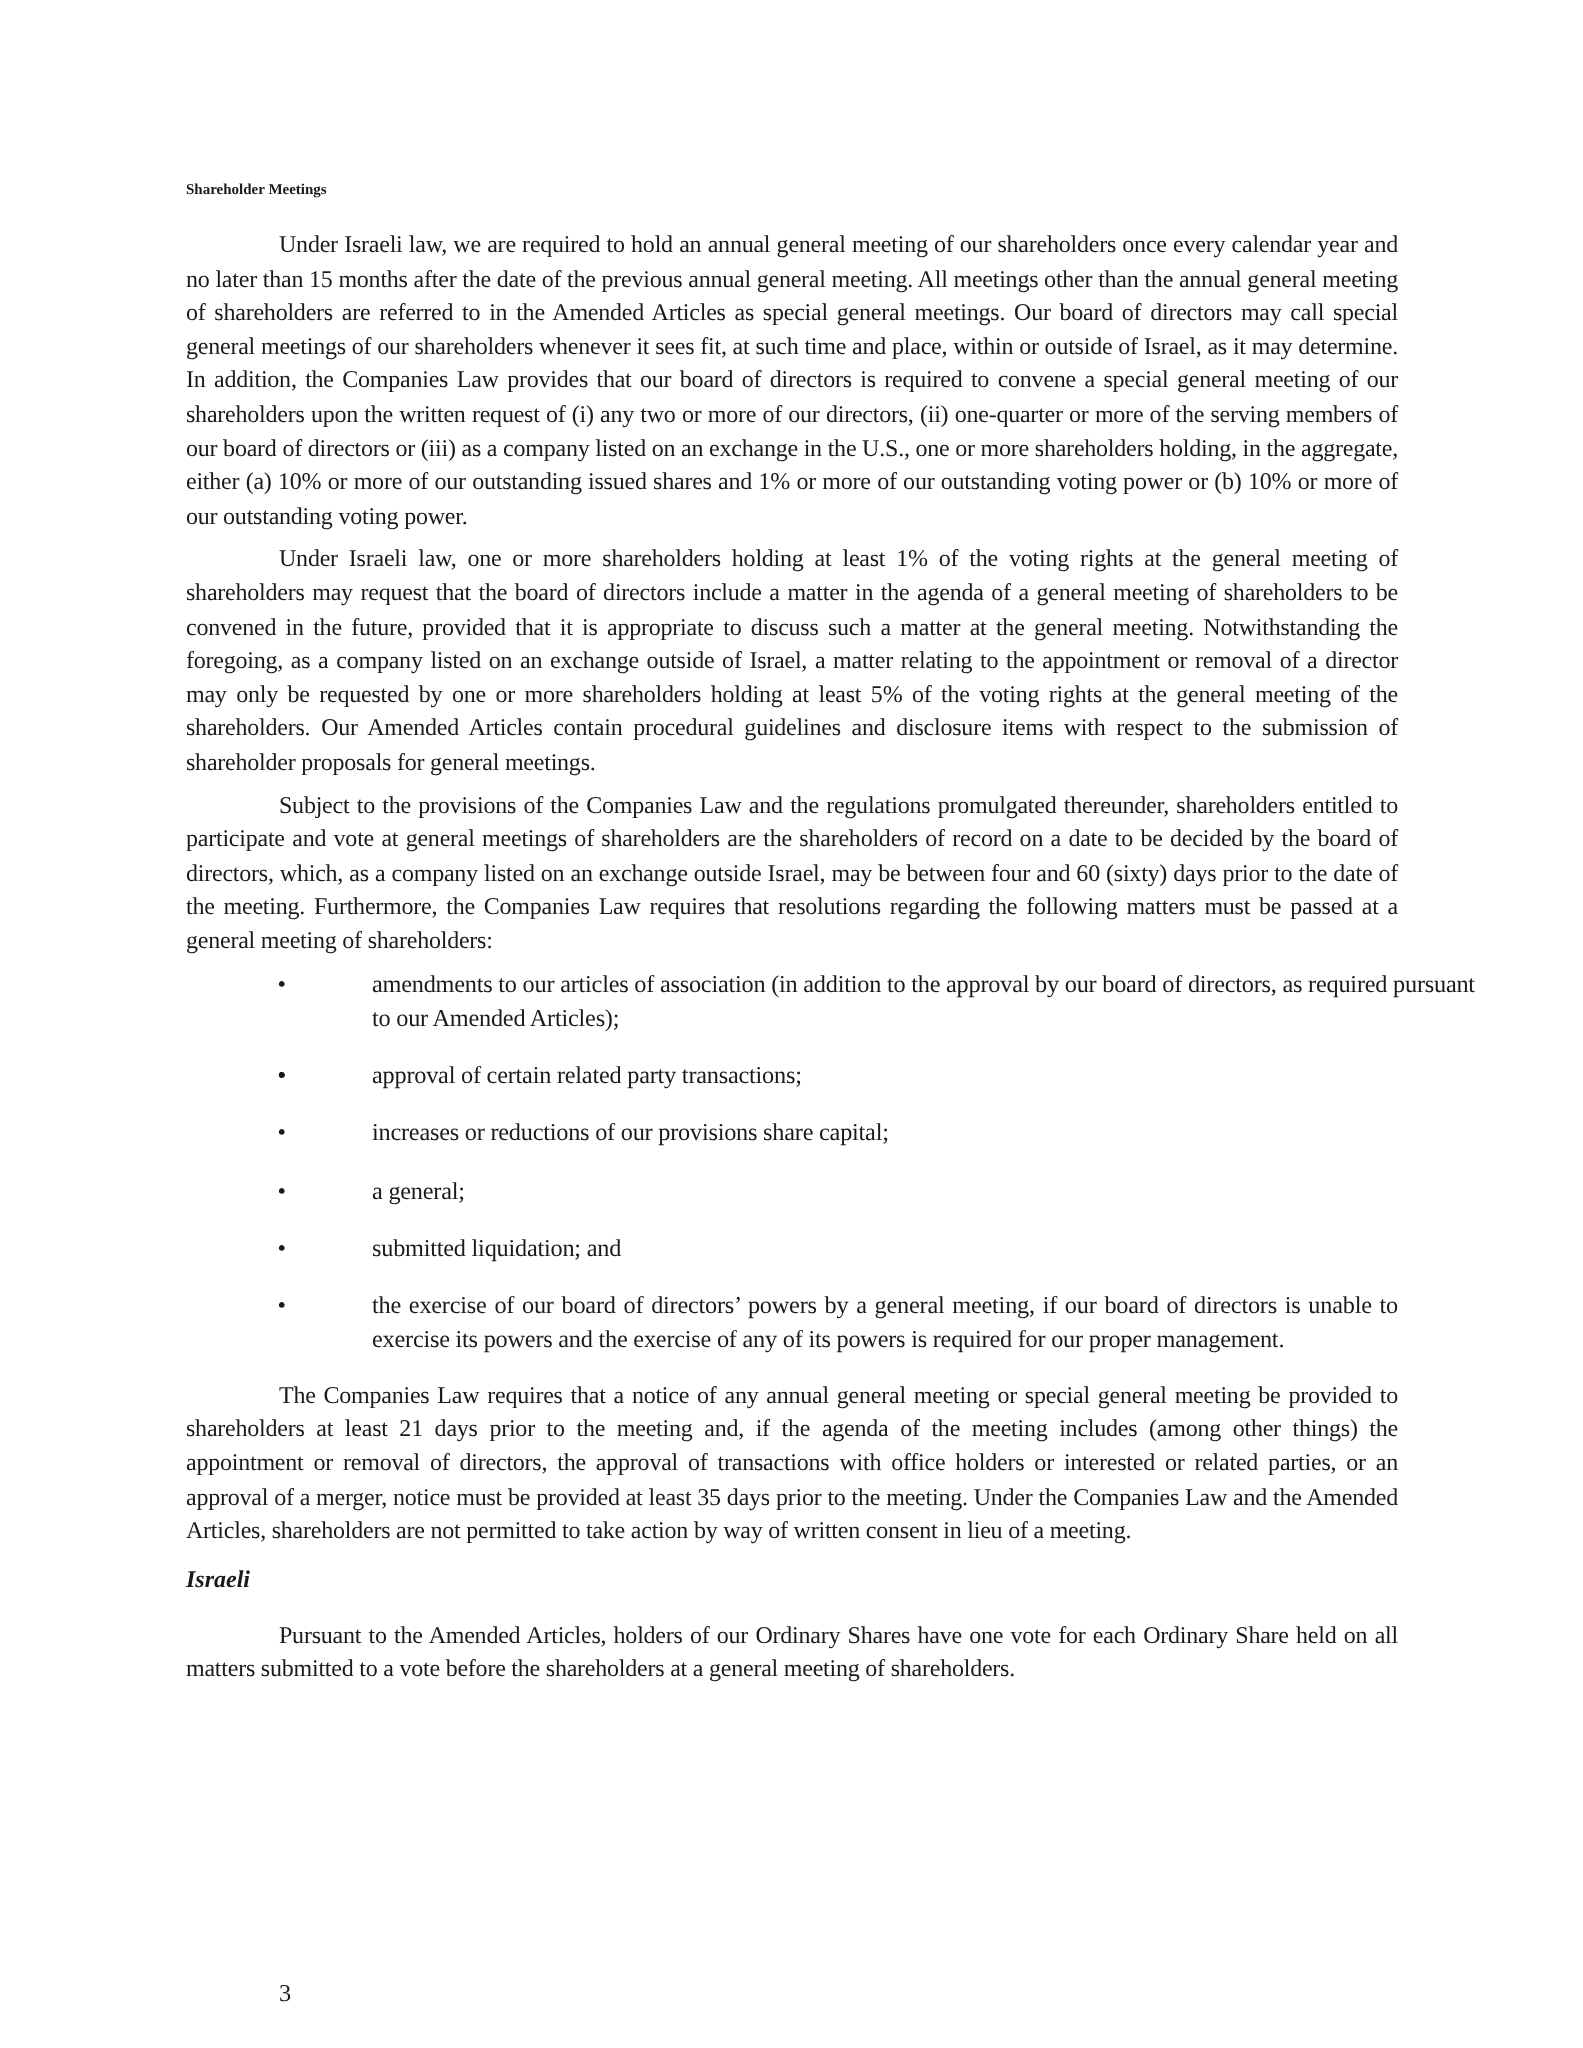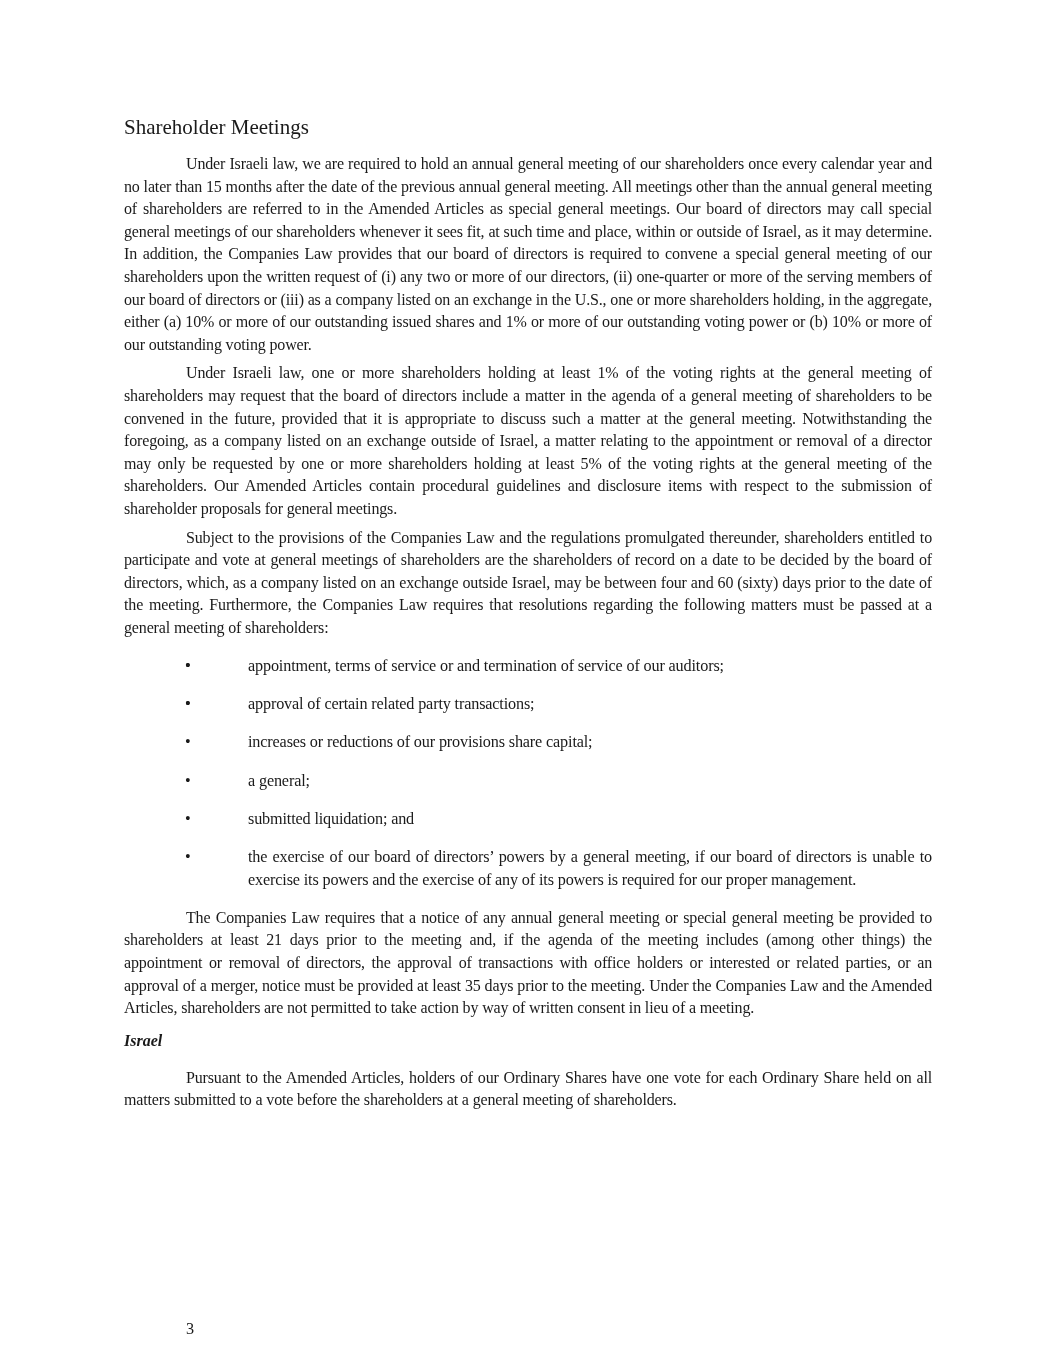--- a/index.html
+++ b/index.html
@@ -3,21 +3,21 @@
 <meta charset="utf-8">
 <style>
   html, body { margin: 0; padding: 0; background: #ffffff; }
   body {
     width: 1055px; height: 1365px; position: relative; overflow: hidden;
     font-family: "Liberation Serif", "DejaVu Serif", serif;
     color: #1a1a1a;
   }
   .page { position: absolute; left: 124px; top: 116px; width: 808px; }
   .heading-bold {
-    font-weight: normal; font-size: 21px; line-height: 22px; margin: 0 0 15px 0;
+    font-weight: bold; font-size: 10px; line-height: 22px; margin: 0 0 15px 0;
   }
   .heading-italic {
     font-weight: bold; font-style: italic; font-size: 16px; line-height: 22px;
     margin: 10px 0 15px 0;
   }
   p.para {
     margin: 0 0 6px 0; font-size: 16px; line-height: 22.6px;
     text-align: justify; text-indent: 62px; letter-spacing: -0.15px;
   }
   ul.bullets { list-style: none; margin: 0 0 8px 0; padding: 0; }
@@ -37,30 +37,30 @@
 <body>
 
 <div class="page">
   <div class="heading-bold">Shareholder Meetings</div>
 
   <p class="para">Under Israeli law, we are required to hold an annual general meeting of our shareholders once every calendar year and no later than 15 months after the date of the previous annual general meeting. All meetings other than the annual general meeting of shareholders are referred to in the Amended Articles as special general meetings. Our board of directors may call special general meetings of our shareholders whenever it sees fit, at such time and place, within or outside of Israel, as it may determine. In addition, the Companies Law provides that our board of directors is required to convene a special general meeting of our shareholders upon the written request of (i) any two or more of our directors, (ii) one-quarter or more of the serving members of our board of directors or (iii) as a company listed on an exchange in the U.S., one or more shareholders holding, in the aggregate, either (a) 10% or more of our outstanding issued shares and 1% or more of our outstanding voting power or (b) 10% or more of our outstanding voting power.</p>
   <p class="para">Under Israeli law, one or more shareholders holding at least 1% of the voting rights at the general meeting of shareholders may request that the board of directors include a matter in the agenda of a general meeting of shareholders to be convened in the future, provided that it is appropriate to discuss such a matter at the general meeting. Notwithstanding the foregoing, as a company listed on an exchange outside of Israel, a matter relating to the appointment or removal of a director may only be requested by one or more shareholders holding at least 5% of the voting rights at the general meeting of the shareholders. Our Amended Articles contain procedural guidelines and disclosure items with respect to the submission of shareholder proposals for general meetings.</p>
   <p class="para">Subject to the provisions of the Companies Law and the regulations promulgated thereunder, shareholders entitled to participate and vote at general meetings of shareholders are the shareholders of record on a date to be decided by the board of directors, which, as a company listed on an exchange outside Israel, may be between four and 60 (sixty) days prior to the date of the meeting. Furthermore, the Companies Law requires that resolutions regarding the following matters must be passed at a general meeting of shareholders:</p>
 
   <ul class="bullets">
-    <li class="wide"><span class="bullet">•</span></li>
-    <li><span class="bullet">•</span><span>appointment, terms of service or and termination of service of our auditors;</span></li>
+    <li class="wide"><span class="bullet">•</span><span>amendments to our articles of association (in addition to the approval by our board of directors, as required pursuant to our Amended Articles);</span></li>
+    <li><span class="bullet">•</span></li>
     <li><span class="bullet">•</span></li>
     <li><span class="bullet">•</span><span>approval of certain related party transactions;</span></li>
     <li><span class="bullet">•</span><span>increases or reductions of our provisions share capital;</span></li>
     <li><span class="bullet">•</span><span>a general;</span></li>
     <li><span class="bullet">•</span><span>submitted liquidation; and</span></li>
     <li><span class="bullet">•</span><span>the exercise of our board of directors’ powers by a general meeting, if our board of directors is unable to exercise its powers and the exercise of any of its powers is required for our proper management.</span></li>
   </ul>
 
   <p class="para">The Companies Law requires that a notice of any annual general meeting or special general meeting be provided to shareholders at least 21 days prior to the meeting and, if the agenda of the meeting includes (among other things) the appointment or removal of directors, the approval of transactions with office holders or interested or related parties, or an approval of a merger, notice must be provided at least 35 days prior to the meeting. Under the Companies Law and the Amended Articles, shareholders are not permitted to take action by way of written consent in lieu of a meeting.</p>
 
-  <div class="heading-italic">Israel</div>
+  <div class="heading-italic">Israeli</div>
 
   <p class="para">Pursuant to the Amended Articles, holders of our Ordinary Shares have one vote for each Ordinary Share held on all matters submitted to a vote before the shareholders at a general meeting of shareholders.</p>
 </div>
 
 <div class="page-number">3</div>
 
 </body></html>

